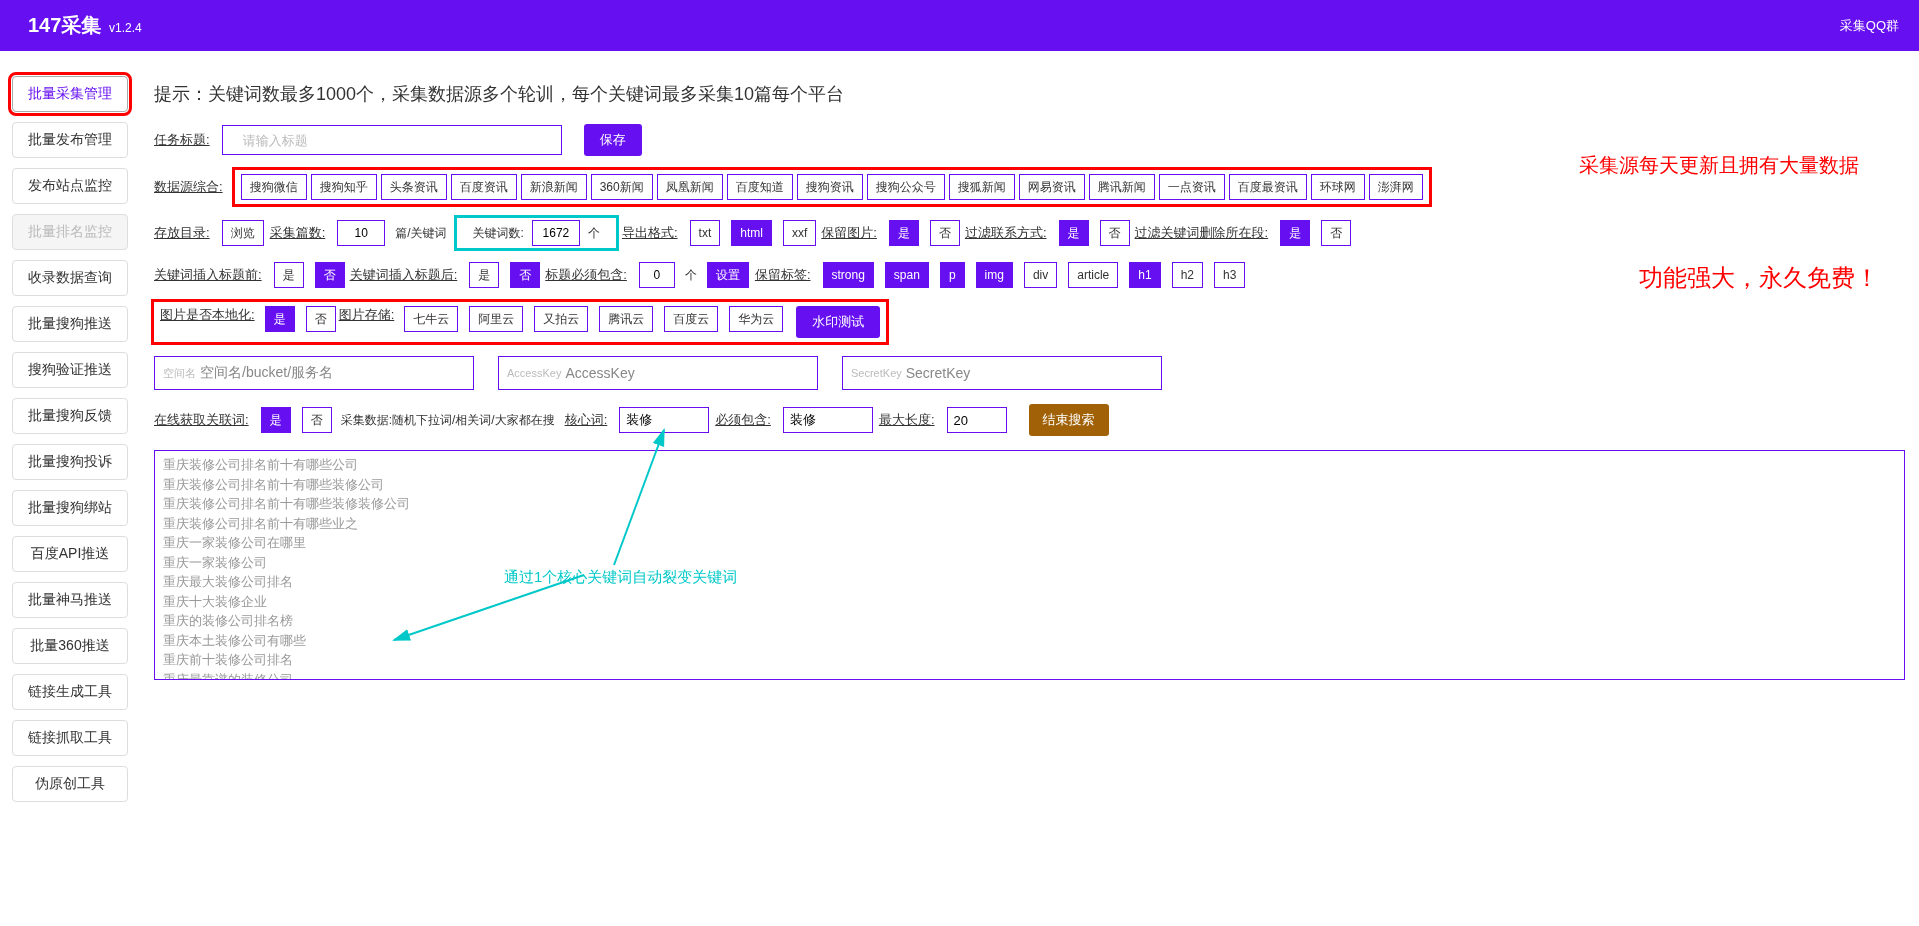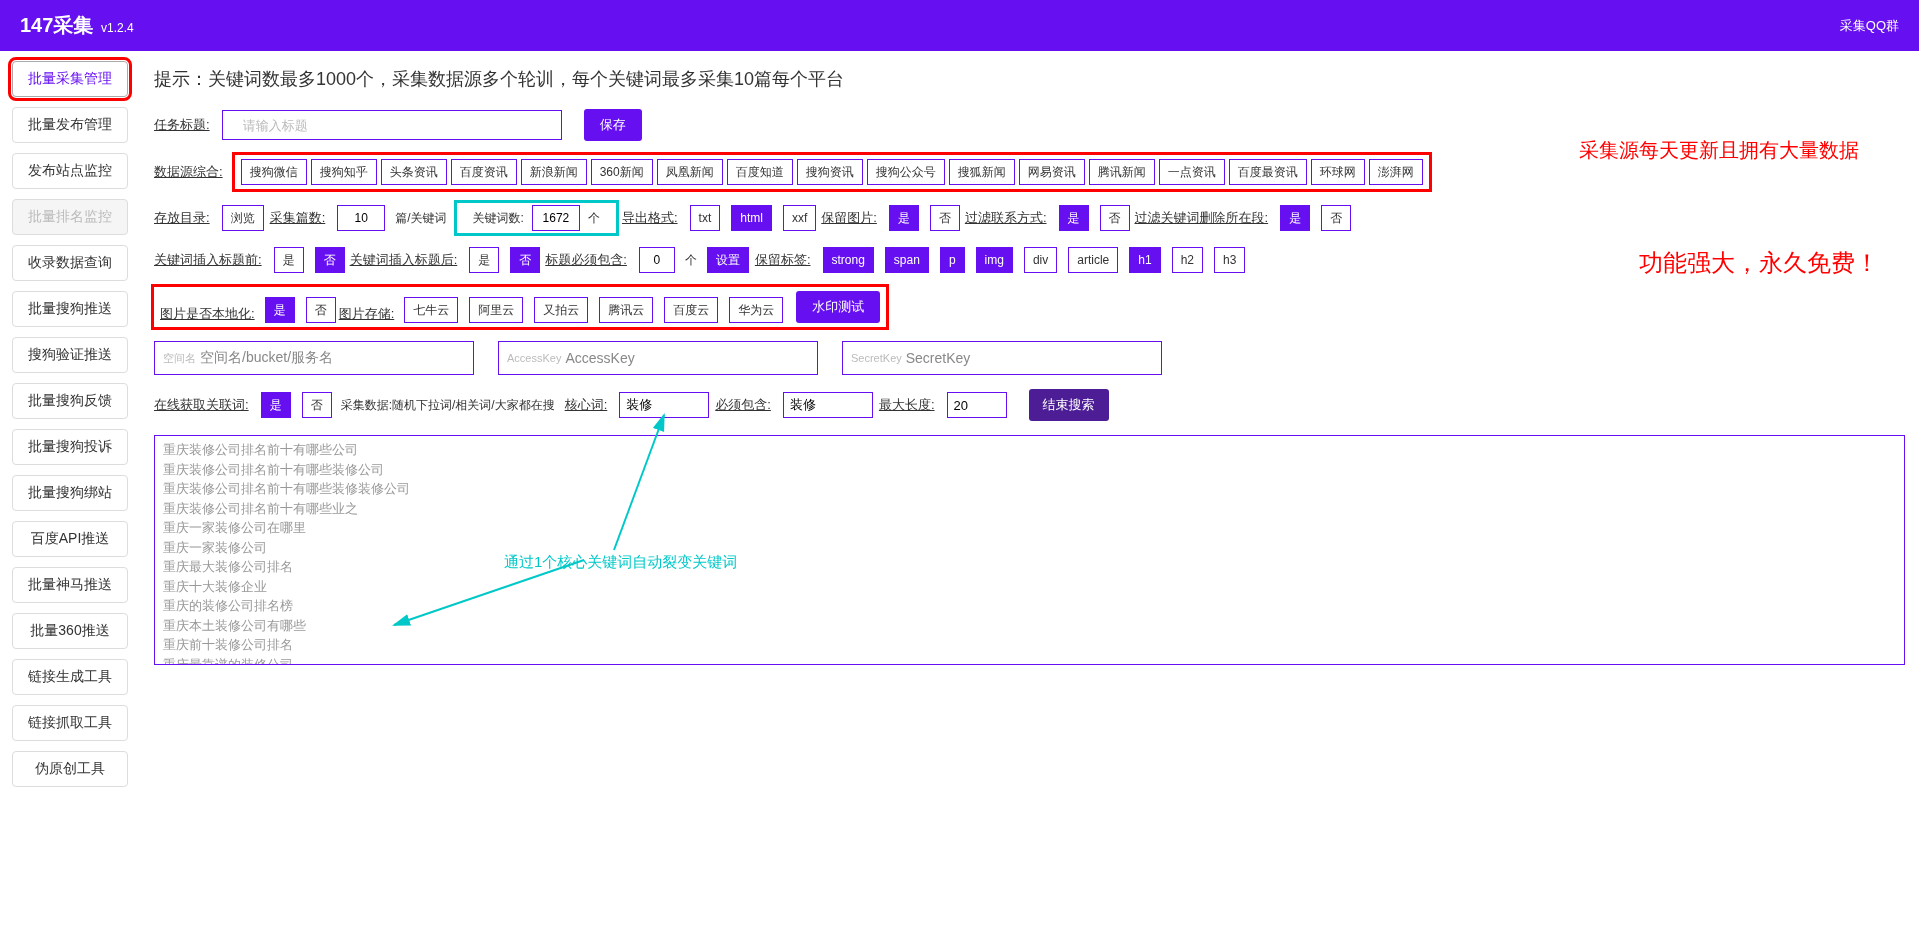--- a/index.html
+++ b/index.html
@@ -1,37 +1,37 @@
 <!DOCTYPE html>
 <html><head>
 <meta charset="utf-8">
 <style>
 * { box-sizing: border-box; margin: 0; padding: 0; }
 body { font-family: "Microsoft YaHei", Arial, sans-serif; font-size: 13px; background: #fff; color: #333; }
 .header { background: #6610f2; color: #fff; padding: 12px 20px; display: flex; justify-content: space-between; align-items: center; }
-.header .brand { font-size: 20px; font-weight: bold; }
+.header .brand { font-size: 20px; font-weight: bold; margin-left: 8px; }
 .header .version { font-size: 12px; margin-left: 4px; font-weight: normal; }
 .header .qq { font-size: 13px; }
-.container { display: flex; }
+.container { display: flex; margin-top: 15px; }
 .sidebar { width: 140px; padding: 10px 12px; }
 .sidebar-btn { display: block; width: 100%; padding: 8px 4px; margin-bottom: 10px; border: 1px solid #ddd; background: #fff; border-radius: 4px; text-align: center; font-size: 14px; cursor: pointer; color: #333; }
 .sidebar-btn.active { color: #6610f2; border: 1px solid #aaa; outline: 3px solid red; outline-offset: 1px; }
 .sidebar-btn.disabled { color: #bbb; background: #f5f5f5; }
 .main { flex: 1; padding: 10px 14px 20px 14px; position: relative; }
 .tip { font-size: 18px; margin: 6px 0 18px 0; }
 .row { display: flex; align-items: center; margin-bottom: 14px; flex-wrap: wrap; gap: 4px 6px; }
 .label { font-size: 13px; margin-right: 6px; white-space: nowrap; text-decoration: underline; }
 .input-text { border: 1px solid #6610f2; padding: 6px 20px; font-size: 13px; height: 30px; }
 .input-text::placeholder { color: #bbb; }
 .btn-purple { background: #6610f2; color: #fff; border: none; padding: 7px 16px; border-radius: 3px; cursor: pointer; font-size: 13px; }
-.btn-red { background: #4c1d95; color: #fff; border: none; padding: 7px 14px; border-radius: 3px; cursor: pointer; font-size: 13px; }
+.btn-red { background: #a16207; color: #fff; border: none; padding: 7px 14px; border-radius: 3px; cursor: pointer; font-size: 13px; }
 .tag-btn { border: 1px solid #6610f2; background: #fff; color: #333; padding: 4px 8px; font-size: 12px; cursor: pointer; height: 26px; display: inline-flex; align-items: center; }
 .tag-btn.filled { background: #6610f2; color: #fff; }
 .small-input { border: 1px solid #6610f2; padding: 2px 4px; width: 48px; height: 26px; text-align: center; font-size: 12px; }
-.red-box { outline: 3px solid red; padding: 4px 6px; display: inline-flex; align-items: flex-end; gap: 4px; flex-wrap: wrap; }
+.red-box { outline: 3px solid red; padding: 4px 6px; display: inline-flex; align-items: flex-start; gap: 4px; flex-wrap: wrap; }
 .cyan-box { outline: 3px solid #00c8c8; padding: 2px 12px; display: inline-flex; align-items: center; gap: 4px; }
 .annotation-red { color: red; font-size: 20px; position: absolute; }
 .annotation-cyan { color: #00c8c8; font-size: 15px; }
 .pref-label { color: #bbb; font-size: 11px; margin-right: 4px; }
 .big-input { border: 1px solid #6610f2; padding: 6px 8px; height: 34px; display: flex; align-items: center; width: 320px; }
 .big-input .val { color: #888; font-size: 14px; }
 .textarea-box { border: 1px solid #6610f2; width: 100%; height: 230px; overflow-y: scroll; padding: 4px 8px; color: #999; font-size: 13px; line-height: 1.5; position: relative; }
 .arrow { position: absolute; pointer-events: none; }
 .group { display: inline-flex; align-items: center; gap: 12px; }
 .group .tag-btn { margin-right: -1px; }

